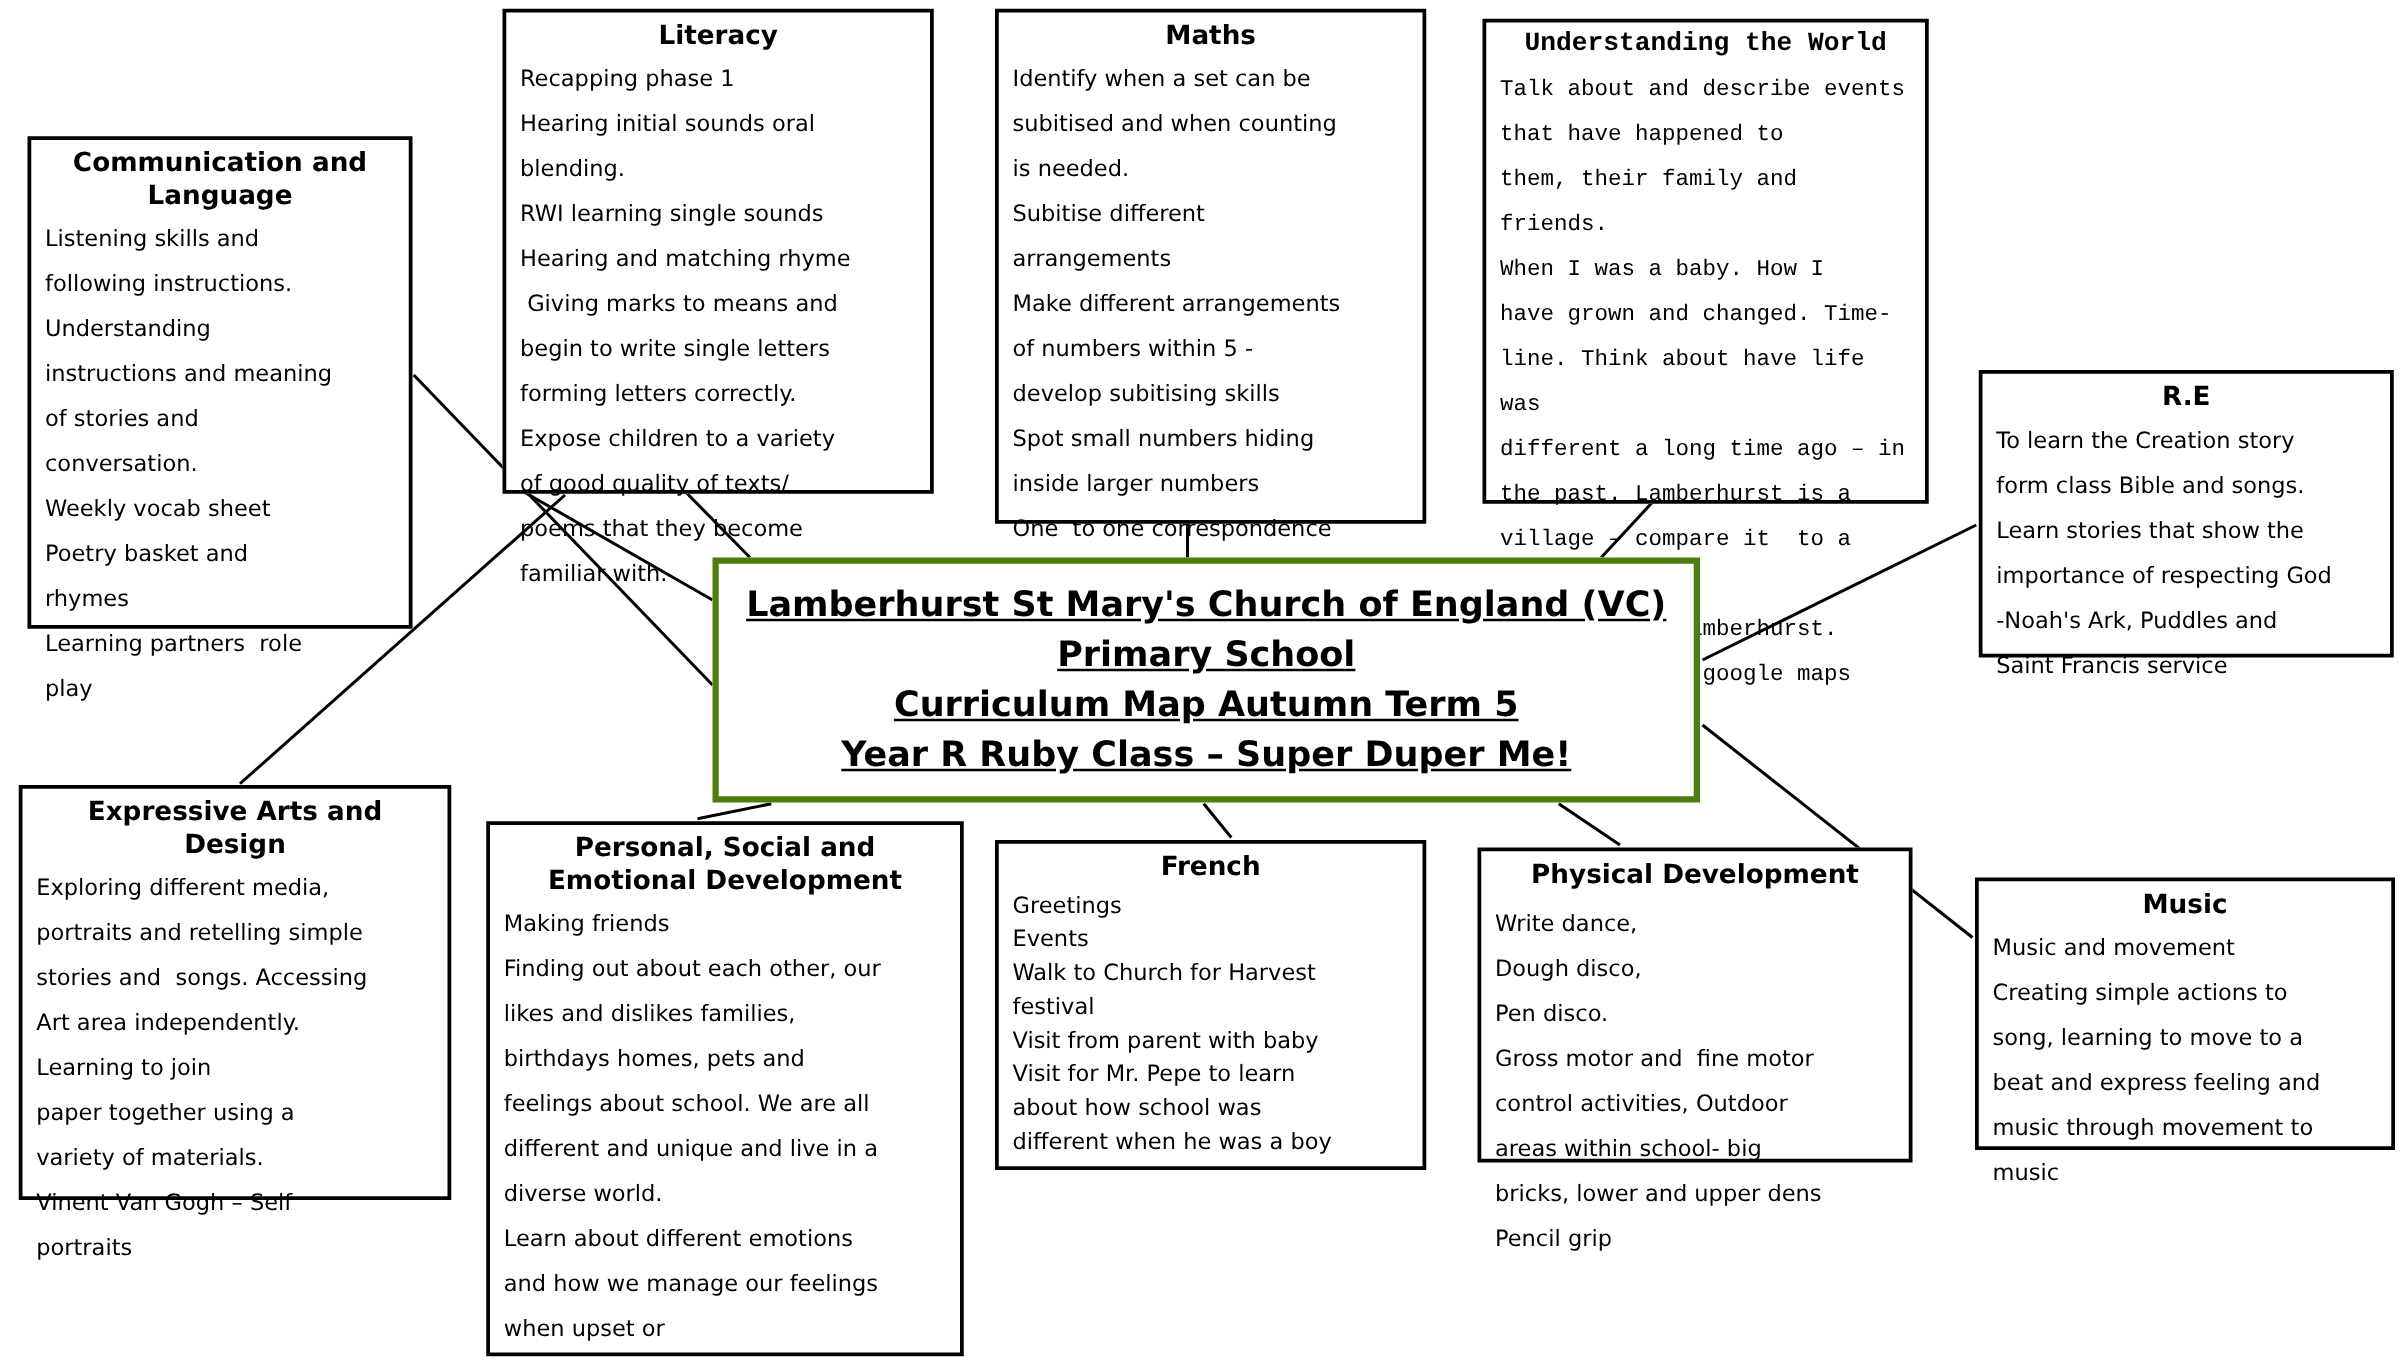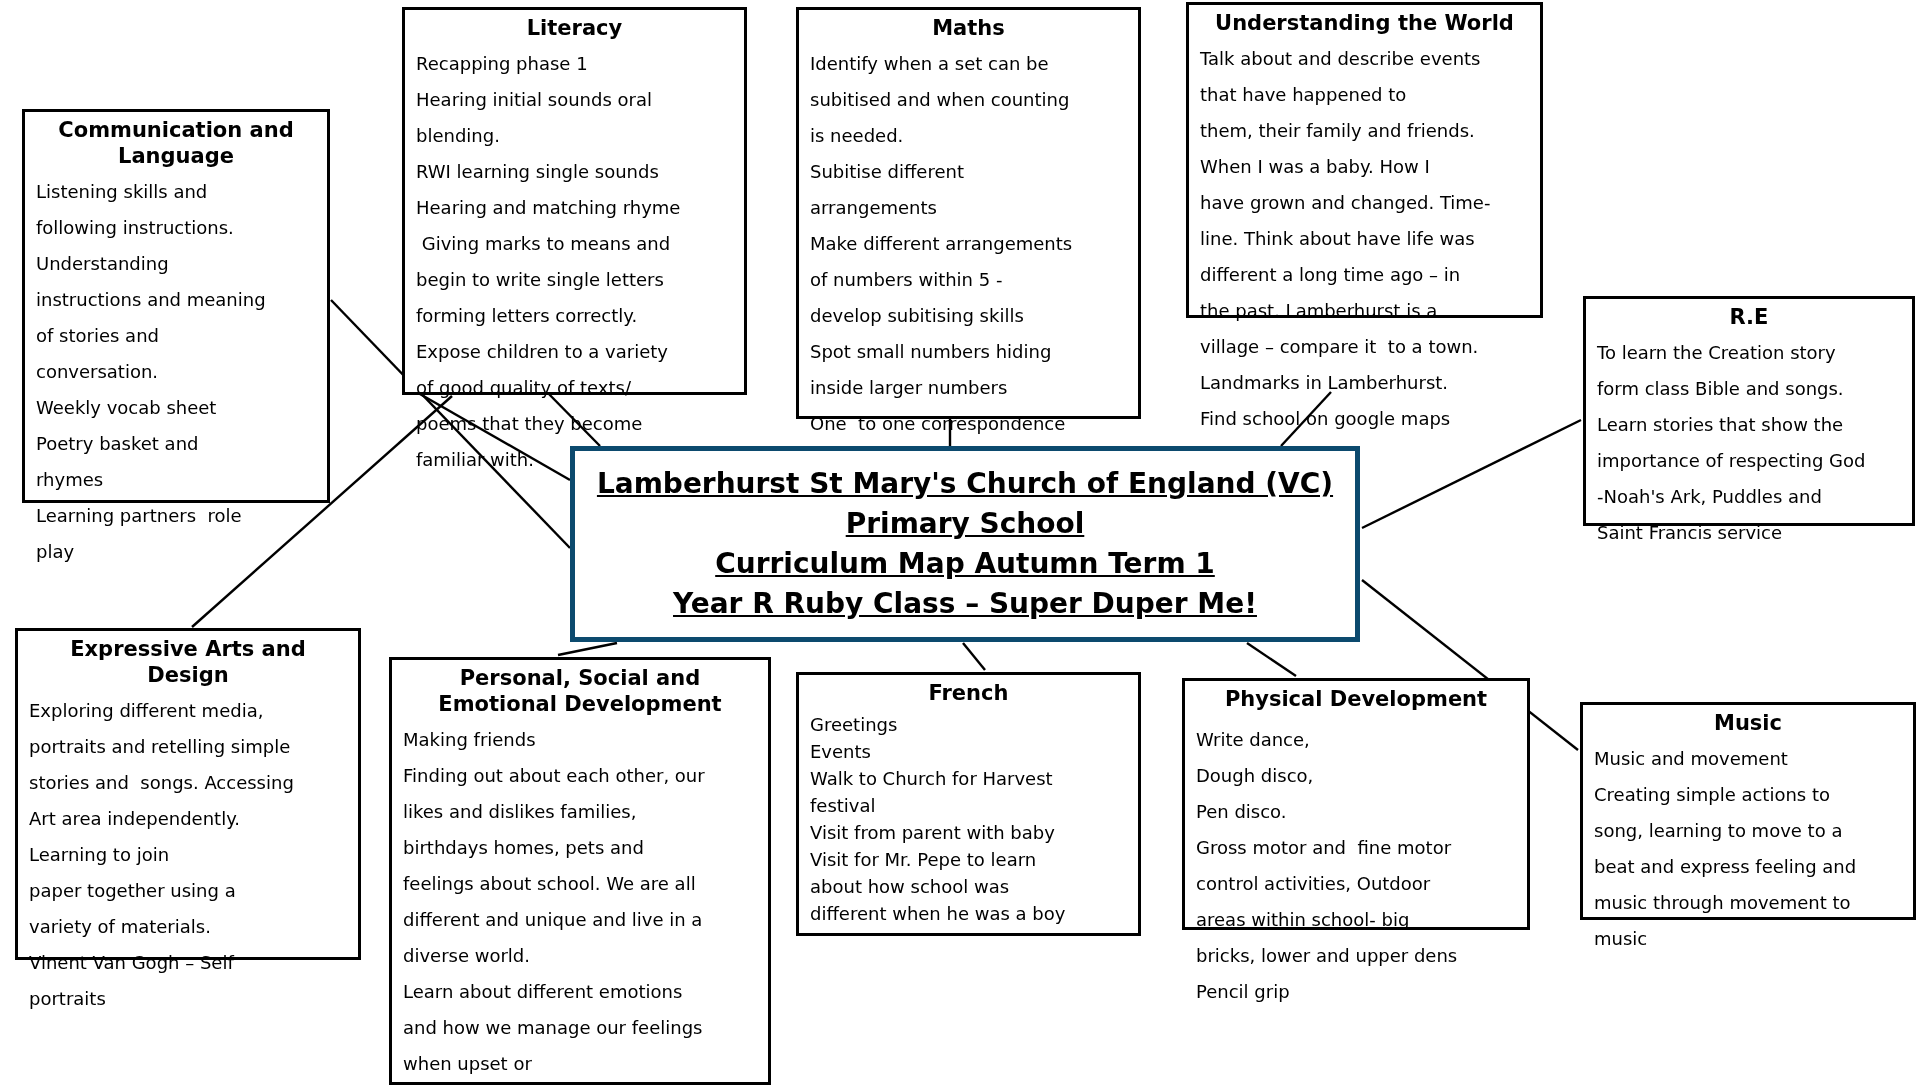--- a/index.html
+++ b/index.html
@@ -39,40 +39,40 @@
   }
   .box-body {
     font-size: 18px;
     line-height: 36px;
     white-space: pre-wrap;
   }
 
   
   .box-literacy       { left: 402px;  top: 7px;   width: 345px; height: 388px; }
   .box-maths          { left: 796px;  top: 7px;   width: 345px; height: 412px; }
-  .box-utw            { left: 1186px; top: 2px;   width: 357px; height: 316px; }
+  .box-utw            { left: 1186px; top: 15px;   width: 357px; height: 388px; font-family: Liberation Mono, monospace; }
   .box-re             { left: 1583px; top: 296px; width: 332px; height: 230px; }
   .box-comm           { left: 22px;   top: 109px; width: 308px; height: 394px; }
   .box-ea             { left: 15px;   top: 628px; width: 346px; height: 332px; }
   .box-psed           { left: 389px;  top: 657px; width: 382px; height: 428px; }
   .box-french         { left: 796px;  top: 672px; width: 345px; height: 264px; }
   .box-physdev        { left: 1182px; top: 678px; width: 348px; height: 252px; }
   .box-music          { left: 1580px; top: 702px; width: 336px; height: 218px; }
 
   .box-physdev .box-body { margin-top: 10px; }
   .box-french .box-body-line { font-size: 18px; line-height: 27px; white-space: pre-wrap; }
   .box-french .bold-line { font-weight: normal; }
 
   
   .center-box {
     position: absolute;
     left: 570px; top: 446px;
     width: 790px; height: 196px;
     background: #ffffff;
-    border: 5px solid #0c4a6e;
+    border: 5px solid #4d7c0f;
     z-index: 3;
     display: flex;
     flex-direction: column;
     justify-content: center;
     align-items: center;
   }
   .center-line {
     font-weight: bold;
     font-size: 28px;
     line-height: 40px;
@@ -96,21 +96,21 @@
     <line x1="1581" y1="420" x2="1362" y2="528"></line>
     <line x1="1578" y1="750" x2="1362" y2="580"></line>
     <line x1="1296" y1="676" x2="1247" y2="643"></line>
     <line x1="985" y1="670" x2="963" y2="643"></line>
     <line x1="558" y1="655" x2="617" y2="643"></line>
   </svg>
 
   <div class="center-box">
     <div class="center-line">Lamberhurst St Mary's Church of England (VC)</div>
     <div class="center-line">Primary School</div>
-    <div class="center-line">Curriculum Map Autumn Term 1</div>
+    <div class="center-line">Curriculum Map Autumn Term 5</div>
     <div class="center-line">Year R Ruby Class – Super Duper Me!</div>
   </div>
 
   <div class="box box-literacy">
     <div class="box-title">Literacy</div>
     <div class="box-body">Recapping phase 1
 Hearing initial sounds oral
 blending.
 RWI learning single sounds
 Hearing and matching rhyme

